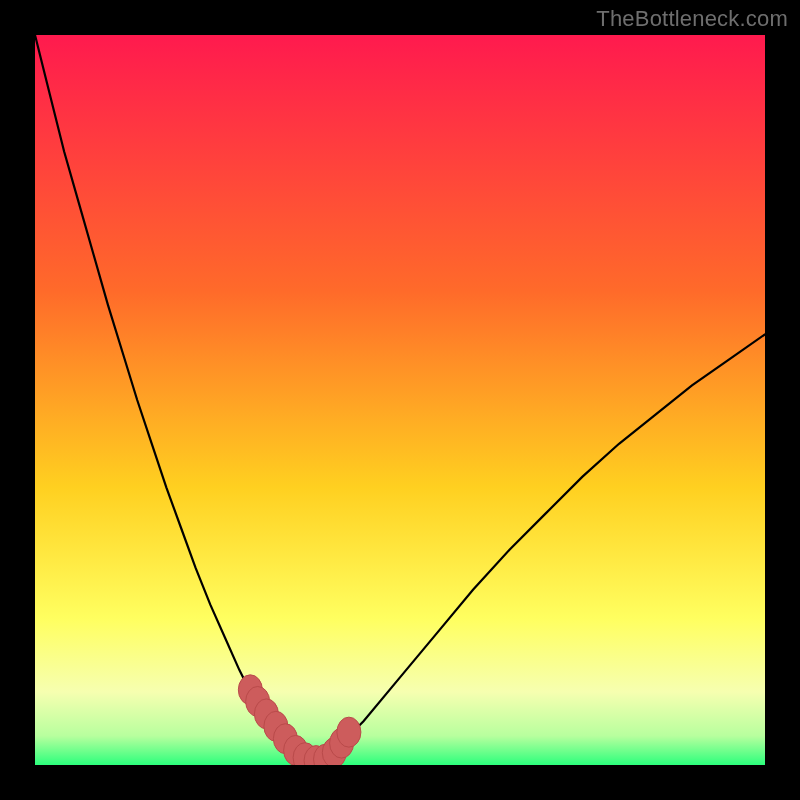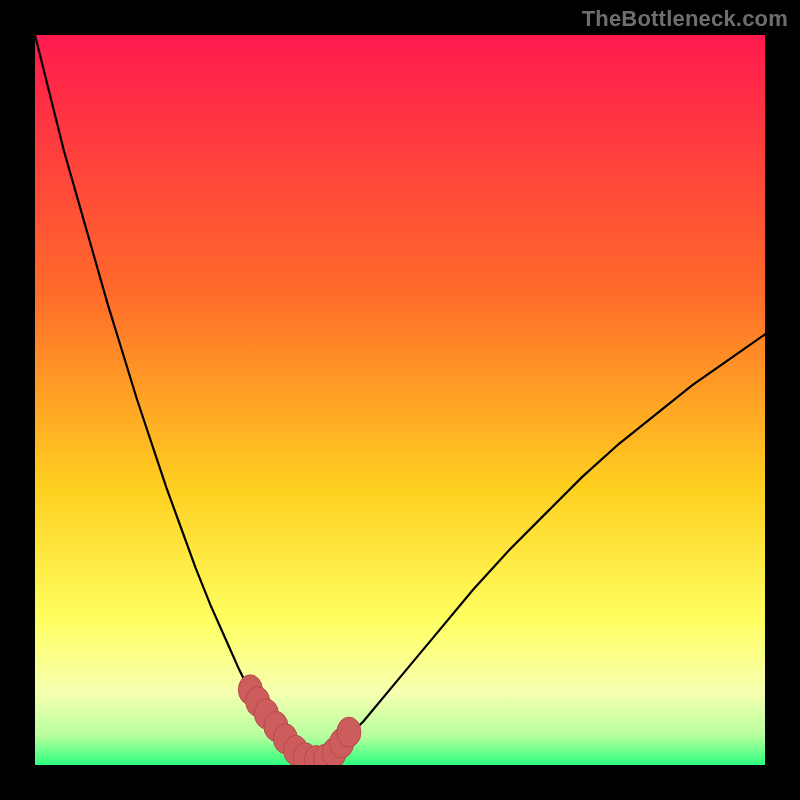--- a/index.html
+++ b/index.html
@@ -24,21 +24,21 @@
     width: 730px;
     height: 730px;
     overflow: hidden;
   }
   .watermark {
     position: absolute;
     top: 6px;
     right: 12px;
     color: #6e6e6e;
     font-size: 22px;
-    font-weight: 700;
+    font-weight: 400;
     letter-spacing: 0.2px;
     user-select: none;
     text-align: center;
   }
   svg {
     display: block;
   }
 </style>
 </head>
 <body>

